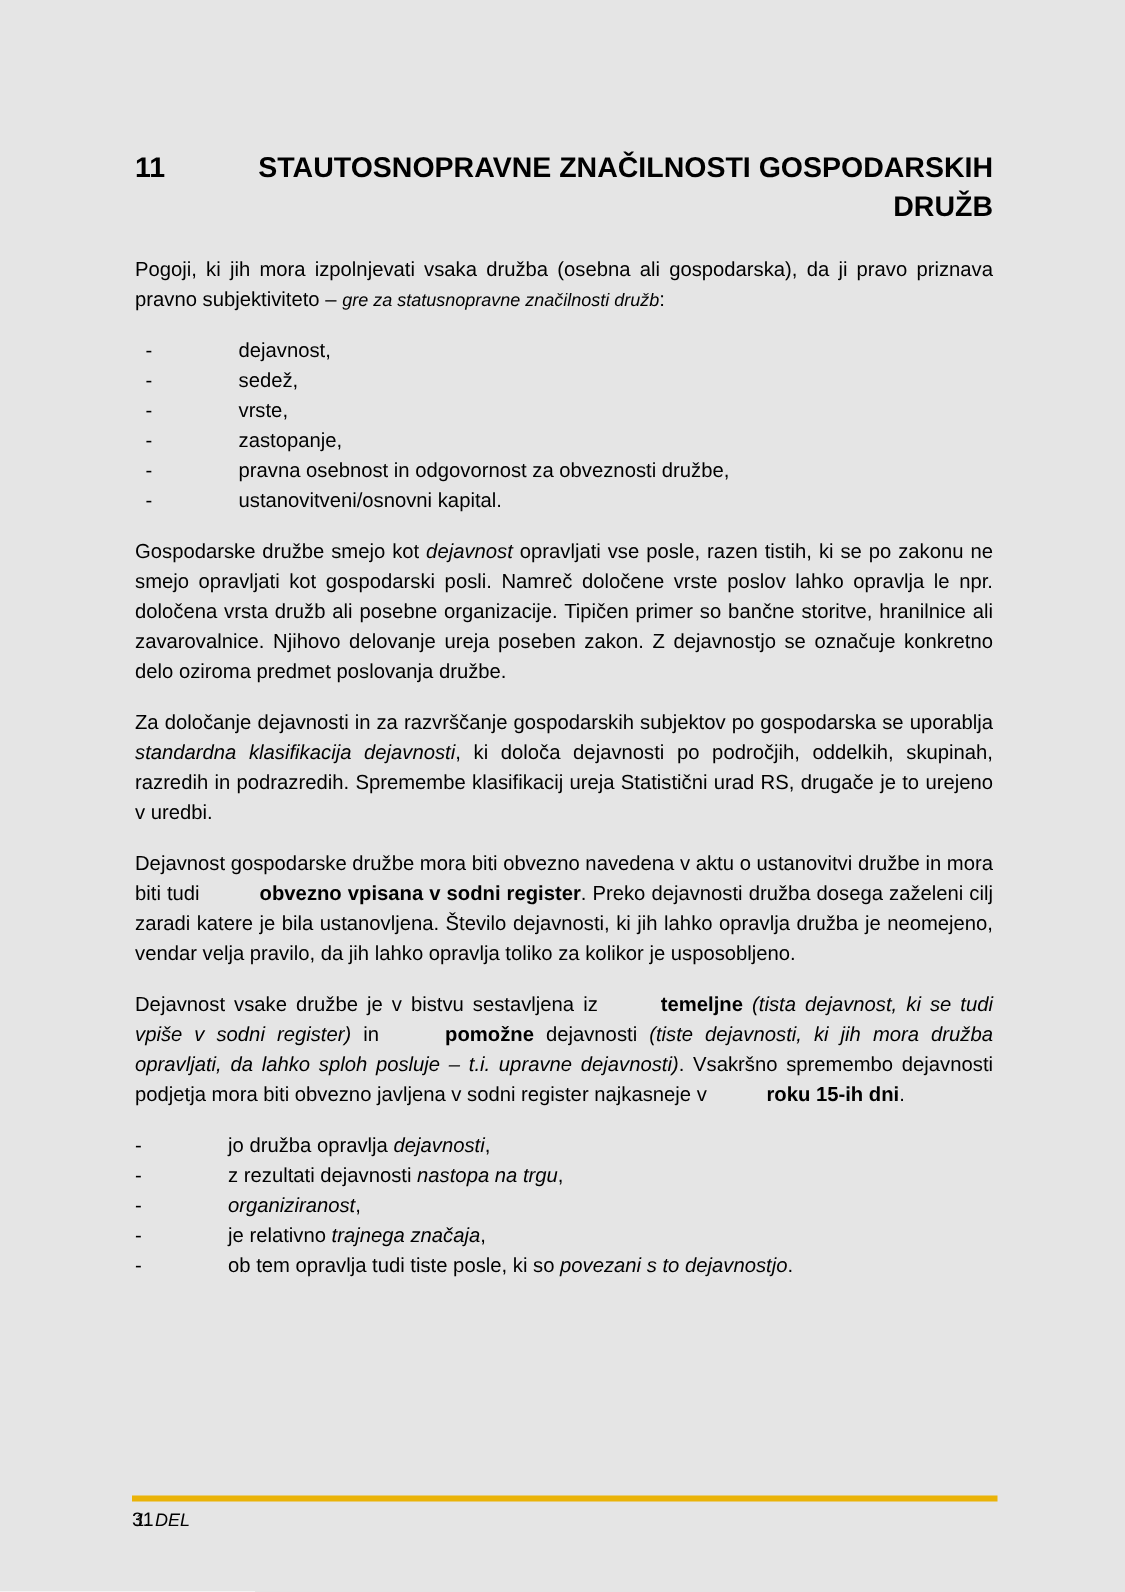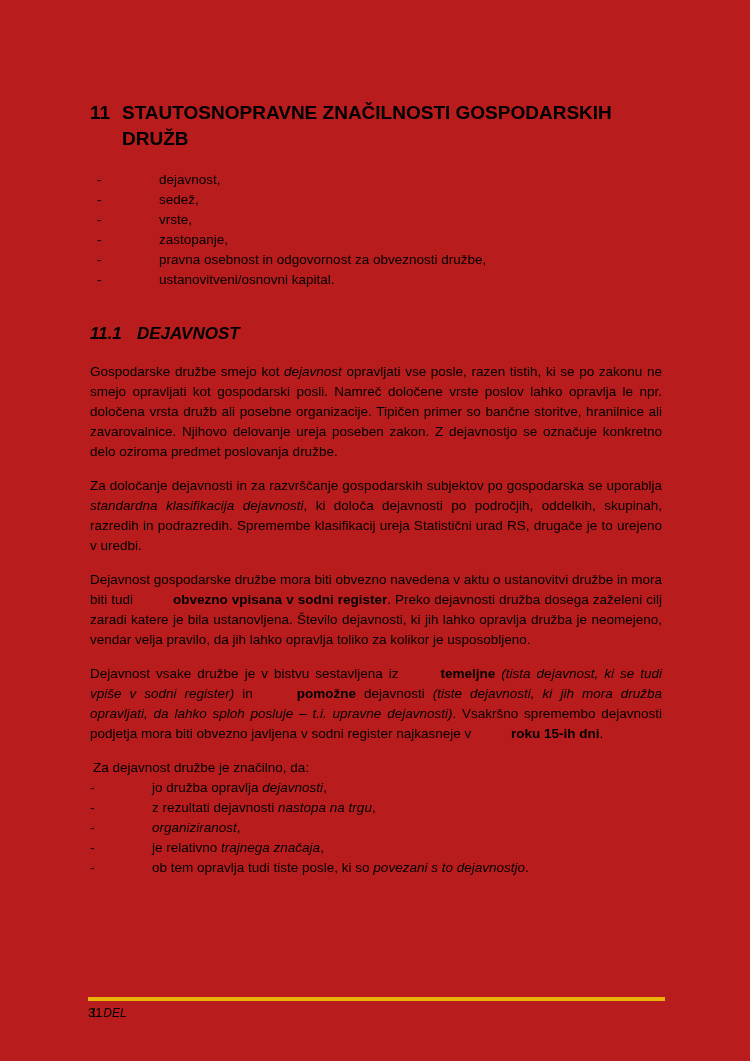--- a/index.html
+++ b/index.html
@@ -1,20 +1,20 @@
 <!DOCTYPE html>
 <html><head>
 <meta charset="utf-8">
 <style>
   html, body { margin: 0; padding: 0; background: #ffffff; }
   .page {
     width: 750px;
     height: 1061px;
     position: relative;
-    background: #b91c1c;
+    background: #e5e5e5;
     color: #000;
     font-family: "Liberation Sans", sans-serif;
     font-size: 13.5px;
     line-height: 20px;
     overflow: hidden;
   }
   .content {
     position: absolute;
     top: 100px;
     left: 90px;
@@ -27,21 +27,21 @@
   .small { font-size: 12px; }
 
   .chapter-heading {
     display: flex;
     font-size: 19px;
     line-height: 26px;
     font-weight: bold;
     margin-bottom: 18px;
   }
   .chapter-heading .num { width: 32px; flex: 0 0 32px; }
-  .chapter-heading .txt { flex: 1; }
+  .chapter-heading .txt { flex: 1; text-align: right; }
 
   .para { text-align: justify; margin: 0 0 14px 0; }
   .para:last-child { margin-bottom: 0; }
 
   .dash-list { margin: 0 0 14px 0; }
   .dash-list.indented { margin-left: 7px; }
   .dash-list .li { display: flex; }
   .dash-list .marker { flex: 0 0 18px; }
   .dash-list .li-text { flex: 1; margin-left: 44px; }
 
@@ -82,20 +82,21 @@
 <body>
 
 <div class="page">
   <div class="content">
 
     <div class="chapter-heading">
       <span class="num">11</span>
       <span class="txt">STAUTOSNOPRAVNE ZNAČILNOSTI GOSPODARSKIH DRUŽB</span>
     </div>
 
+    <div class="para"><span>Pogoji, ki jih mora izpolnjevati vsaka družba (osebna ali gospodarska), da ji pravo priznava pravno subjektiviteto – </span><span class="i small">gre za statusnopravne značilnosti družb</span><span>:</span></div>
 
     <div class="dash-list indented">
       <div class="li">
         <span class="marker">-</span>
         <span class="li-text"><span>dejavnost,</span></span>
       </div>
       <div class="li">
         <span class="marker">-</span>
         <span class="li-text"><span>sedež,</span></span>
       </div>
@@ -110,31 +111,26 @@
       <div class="li">
         <span class="marker">-</span>
         <span class="li-text"><span>pravna osebnost in odgovornost za obveznosti družbe,</span></span>
       </div>
       <div class="li">
         <span class="marker">-</span>
         <span class="li-text"><span>ustanovitveni/osnovni kapital.</span></span>
       </div>
     </div>
 
-    <div class="section-heading">
-      <span class="num">11.1</span>
-      <span class="txt">DEJAVNOST</span>
-    </div>
 
     <div class="para"><span>Gospodarske družbe smejo kot </span><span class="i">dejavnost</span><span> opravljati vse posle, razen tistih, ki se po zakonu ne smejo opravljati kot gospodarski posli. Namreč določene vrste poslov lahko opravlja le npr. določena vrsta družb ali posebne organizacije. Tipičen primer so bančne storitve, hranilnice ali zavarovalnice. Njihovo delovanje ureja poseben zakon. Z dejavnostjo se označuje konkretno delo oziroma </span><span class="u">predmet poslovanja družbe</span><span>.</span></div>
     <div class="para"><span>Za določanje dejavnosti in za razvrščanje gospodarskih subjektov po gospodarska se uporablja </span><span class="i u">standardna klasifikacija dejavnosti</span><span>, ki določa dejavnosti po področjih, oddelkih, skupinah, razredih in podrazredih. Spremembe klasifikacij ureja Statistični urad RS, drugače je to urejeno v uredbi.</span></div>
     <div class="para"><span>Dejavnost gospodarske družbe mora biti obvezno navedena v aktu o ustanovitvi družbe in mora biti tudi </span><span class="b">obvezno vpisana v sodni register</span><span>. Preko dejavnosti družba dosega zaželeni cilj zaradi katere je bila ustanovljena. Število dejavnosti, ki jih lahko opravlja družba je neomejeno, vendar velja pravilo, da jih lahko opravlja toliko za kolikor je usposobljeno.</span></div>
     <div class="para"><span>Dejavnost vsake družbe je v bistvu sestavljena iz </span><span class="b">temeljne</span><span> </span><span class="i">(tista dejavnost, ki se tudi vpiše v sodni register)</span><span> in </span><span class="b">pomožne</span><span> dejavnosti </span><span class="i">(tiste dejavnosti, ki jih mora družba opravljati, da lahko sploh posluje – t.i. upravne dejavnosti)</span><span>. Vsakršno spremembo dejavnosti podjetja mora biti obvezno javljena v sodni register najkasneje v </span><span class="b">roku 15-ih dni</span><span>.</span></div>
 
-    <div class="lead"><span>Za dejavnost družbe je značilno, da:</span></div>
 
     <div class="dash-list">
       <div class="li">
         <span class="marker">-</span>
         <span class="li-text"><span>jo družba opravlja </span><span class="i">dejavnosti</span><span>,</span></span>
       </div>
       <div class="li">
         <span class="marker">-</span>
         <span class="li-text"><span>z rezultati dejavnosti </span><span class="i">nastopa na trgu</span><span>,</span></span>
       </div>

